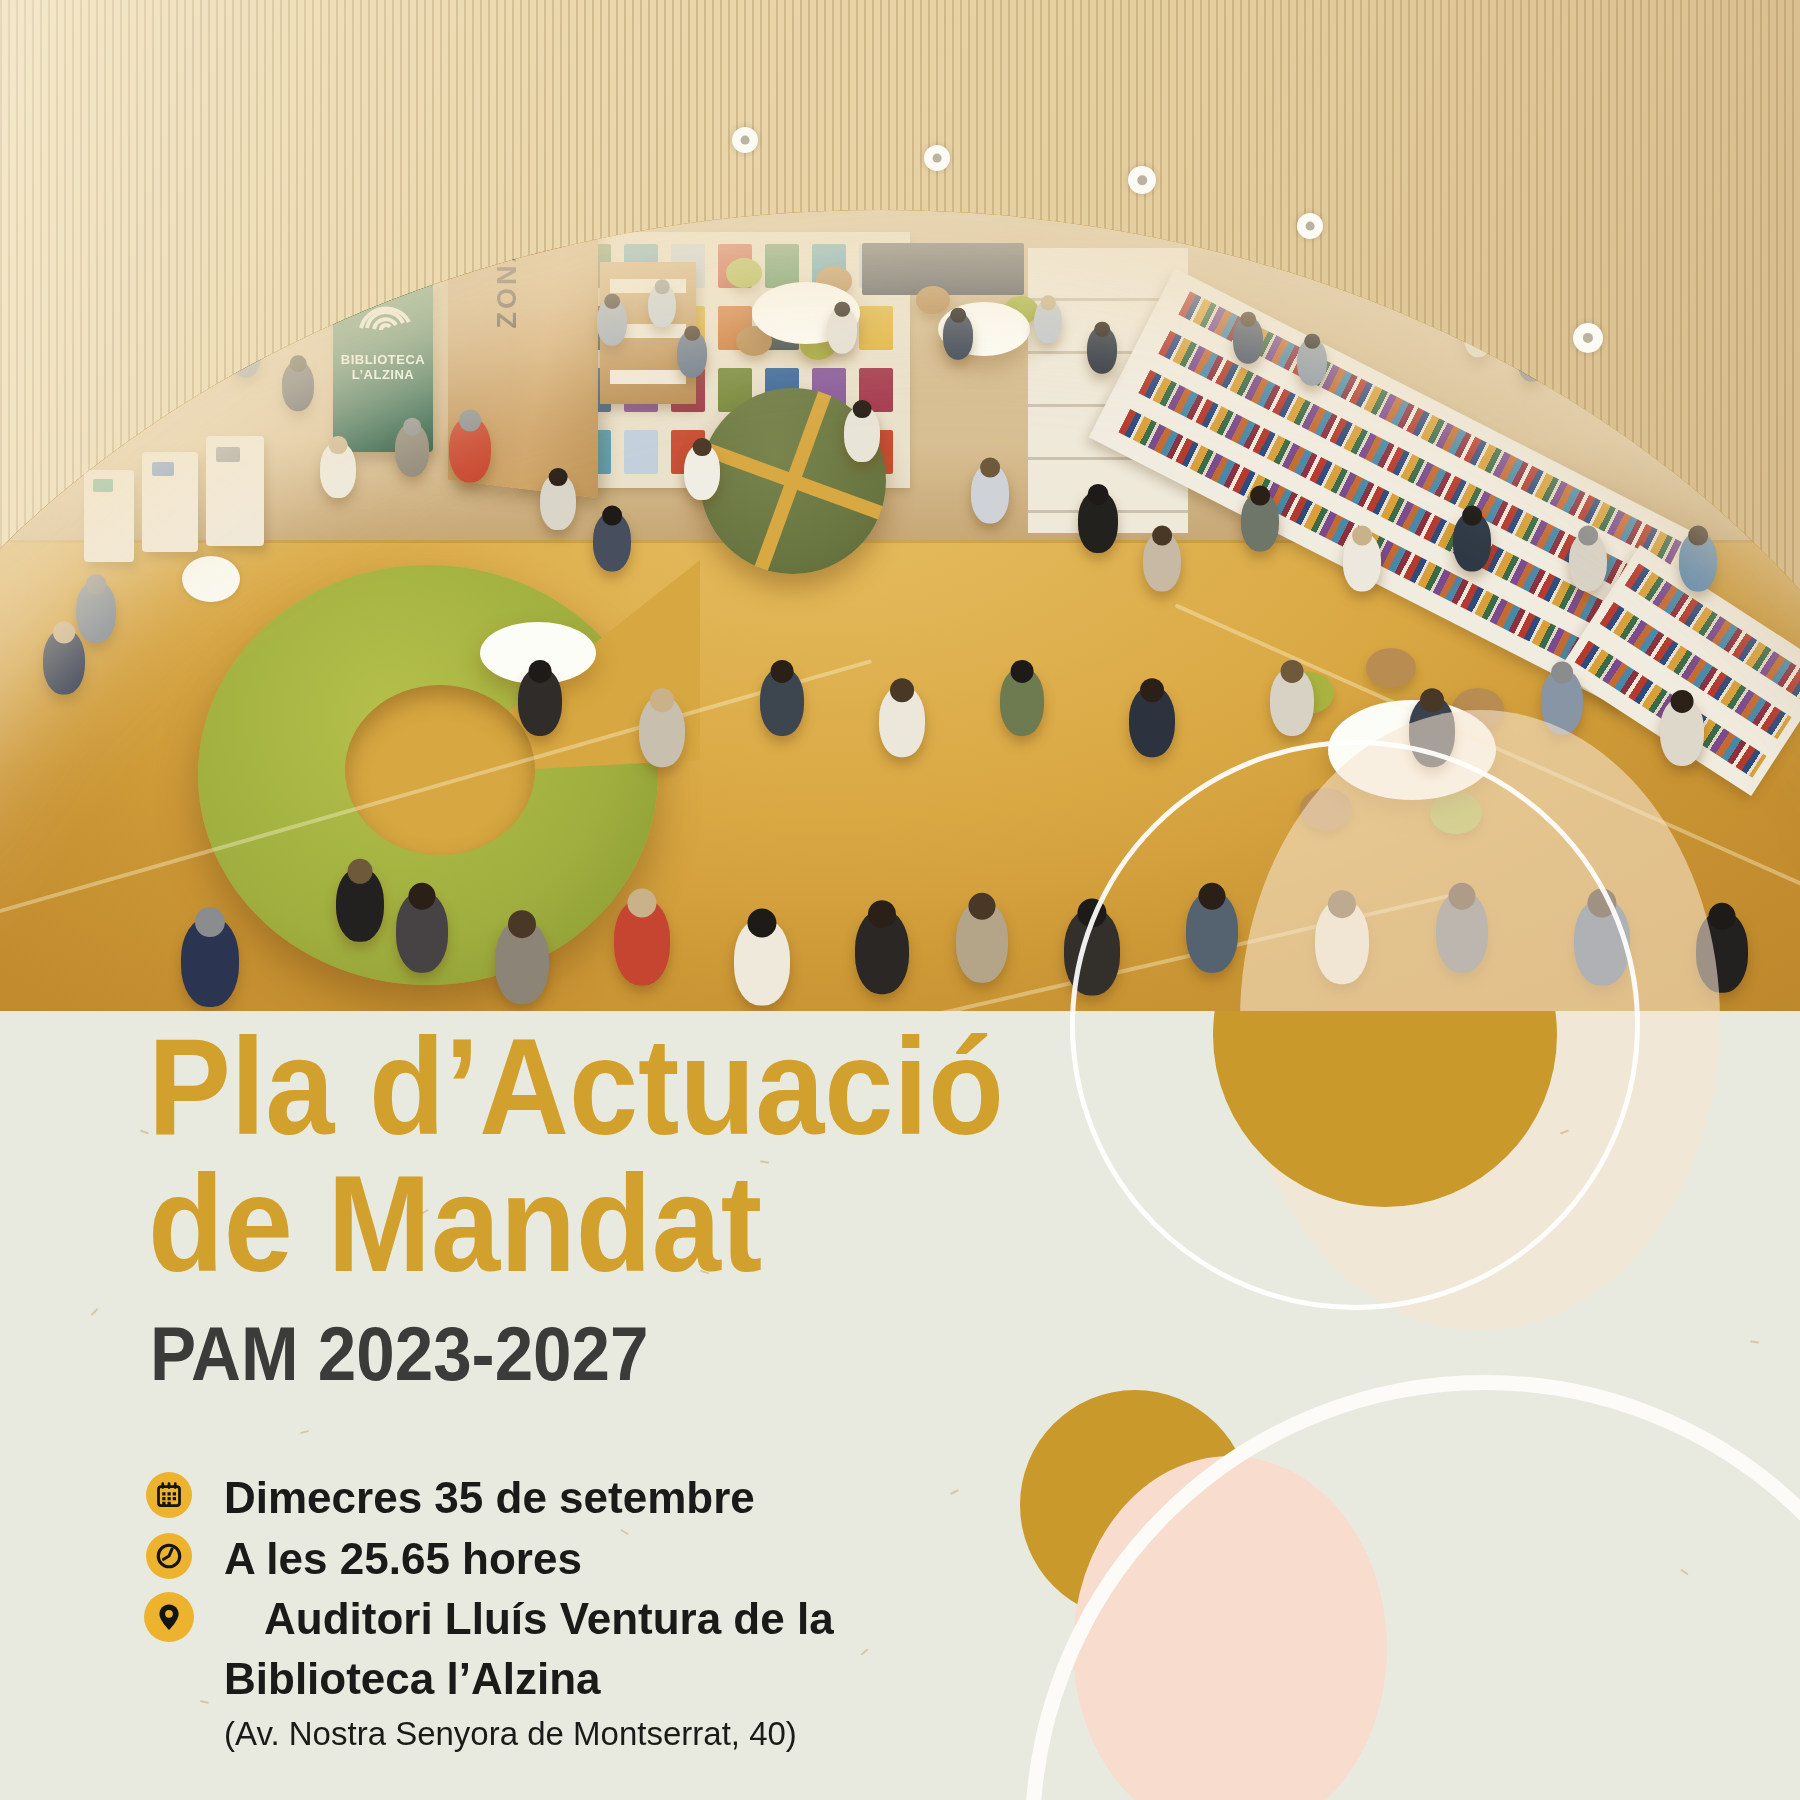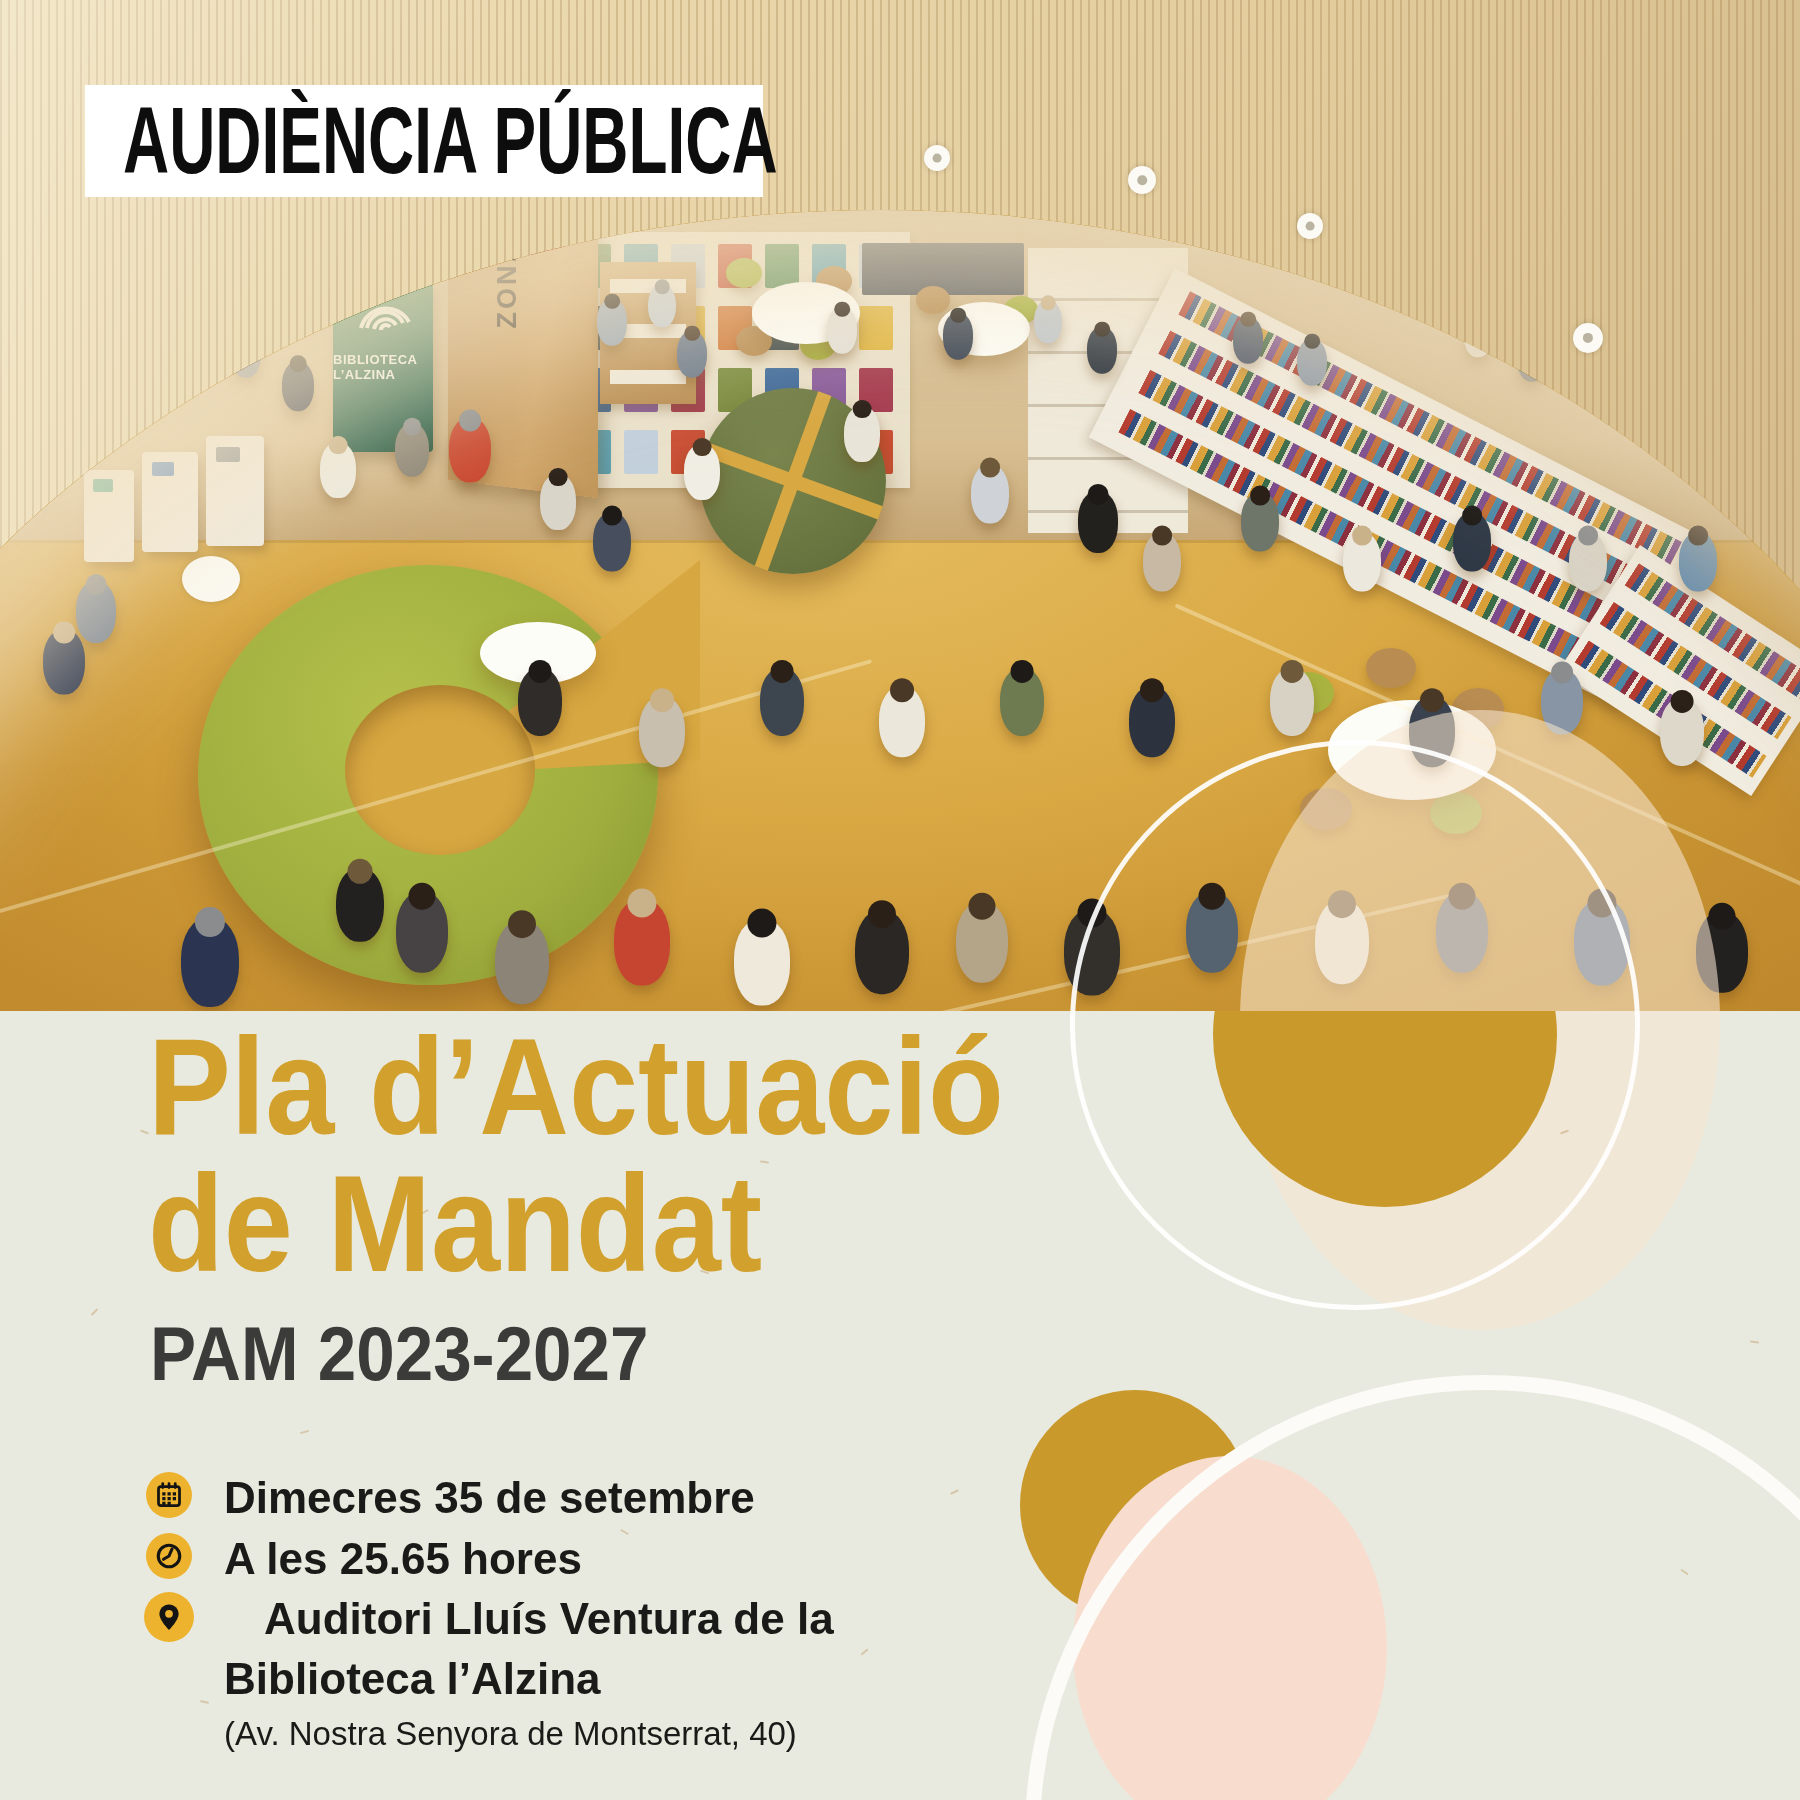--- a/index.html
+++ b/index.html
@@ -30,21 +30,21 @@
   .mezz-wall{position:absolute; left:0; top:210px; width:1800px; height:330px;
     background:linear-gradient(180deg,#cfb589,#d8bf93 70%, #c7a876); box-shadow:0 3px 0 rgba(90,60,20,.15);}
   .seam{position:absolute; height:4px; background:rgba(255,246,215,.38); border-radius:2px;}
   .light{position:absolute; border-radius:50%; background:#fbfaf4; box-shadow:0 0 6px rgba(0,0,0,.15);}
   .light i{position:absolute; left:50%; top:50%; width:34%; height:34%; transform:translate(-50%,-50%);
     border-radius:50%; background:#b9b39f; display:block;}
   .rollup{position:absolute; left:333px; top:280px; width:100px; height:172px; border-radius:4px;
     background:linear-gradient(160deg,#2f8157 0%, #236349 55%, #1d5540 100%); box-shadow:4px 8px 14px rgba(90,60,20,.35);
     overflow:hidden;}
   .rollup svg{display:block; margin:8px auto 0;}
-  .rollup .rl-text{color:#f2f6ef; font-weight:700; font-size:13px; line-height:15px; letter-spacing:.5px;}
+  .rollup .rl-text{color:#f2f6ef; font-weight:700; font-size:13px; text-align:center; line-height:15px; letter-spacing:.5px;}
   .kiosk{position:absolute; left:448px; top:214px; width:150px; height:275px;
     background:linear-gradient(100deg,#b98c52,#cfa468 60%, #c1965a); transform:skewY(7deg); box-shadow:6px 10px 16px rgba(100,65,20,.3);}
   .zona{position:absolute; left:492px; top:240px; color:#3a3022; font-weight:700; font-size:27px; letter-spacing:3px;
     writing-mode:vertical-rl; transform:rotate(180deg);}
   .woodcart{position:absolute; left:600px; top:262px; width:96px; height:142px;
     background:linear-gradient(180deg,#cda56c,#b98d52); box-shadow:3px 6px 10px rgba(100,65,20,.3);}
   .woodcart i{position:absolute; left:10%; right:10%; height:14px; background:#efe9da; display:block;}
   .magwall{position:absolute; left:520px; top:232px; width:390px; height:256px; background:#eae1cb;
     box-shadow:0 4px 8px rgba(90,60,20,.18);}
   .screen{position:absolute; left:862px; top:243px; width:162px; height:52px; background:#54585c; border-radius:2px;}
@@ -471,23 +471,20 @@
       <div class="fiber" style="left: 1560px; top: 120px; transform: rotate(-20deg);"></div>
       <div class="fiber" style="left: 1680px; top: 560px; transform: rotate(35deg);"></div>
       <div class="fiber" style="left: 90px; top: 300px; transform: rotate(-45deg);"></div>
       <div class="fiber" style="left: 700px; top: 260px; transform: rotate(18deg);"></div>
       <div class="fiber" style="left: 950px; top: 480px; transform: rotate(-25deg);"></div>
       <div class="fiber" style="left: 1750px; top: 330px; transform: rotate(8deg);"></div>
     </div>
 
   <div class="ring-upper"></div>
 
-  <div class="banner">
-    <span>AUDIÈNCIA PÚBLICA</span>
-  </div>
 
   <div class="title">
     <div>Pla d’Actuació</div>
     <div>de Mandat</div>
   </div>
   <div class="subtitle">PAM 2023-2027</div>
 
   <div class="details">
     <div class="badge" style="left:146px; top:1472px; width:46px; height:46px;">
       <svg width="30" height="30" viewBox="0 0 24 24">

